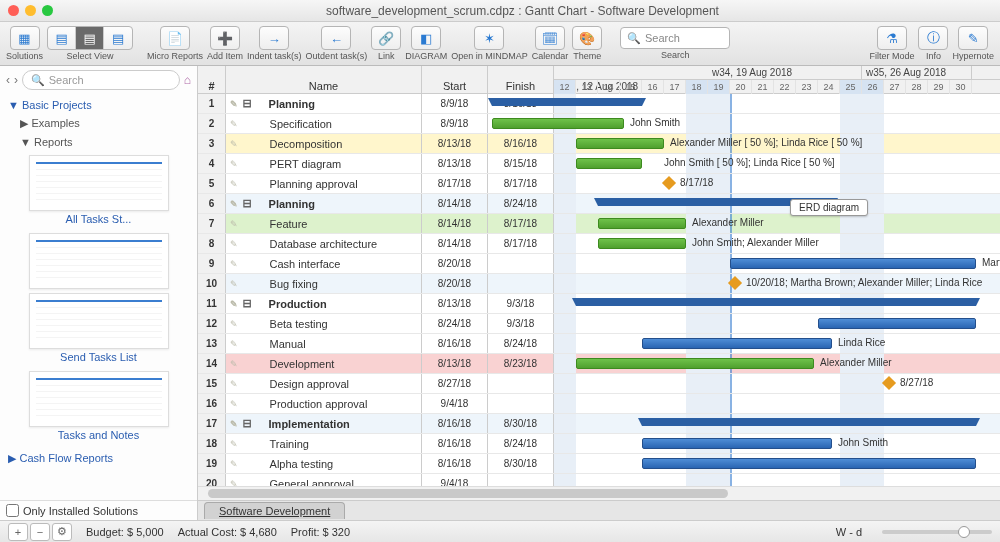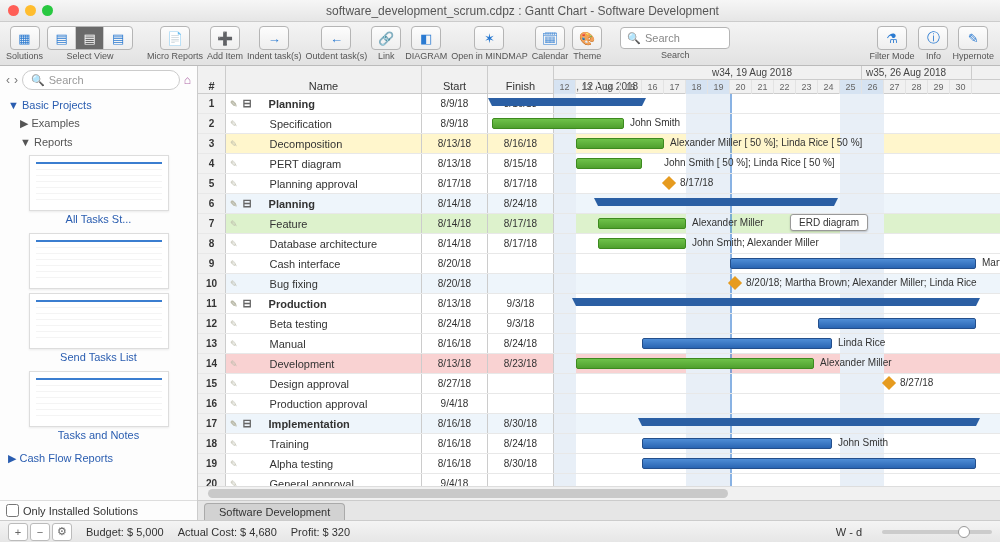--- a/index.html
+++ b/index.html
@@ -88,21 +88,21 @@
 .bar.blue { background:linear-gradient(#4f8dd6,#2a65b2); border:1px solid #244f8c;}
 .milestone{ position:absolute; top:4px; width:10px; height:10px; background:#e69b1f; transform:rotate(45deg);}
 .bar-label { position:absolute; top:3px; font-size:10px; color:#333; white-space:nowrap;}
 .annotation { position:absolute; background:#fff; border:1px solid #999; border-radius:3px; padding:2px 8px; font-size:10px; box-shadow:0 1px 2px rgba(0,0,0,0.2); white-space:nowrap; text-align:center; z-index:5;}
 
 
 .hscroll { height:14px; background:#f1f1f1; border-top:1px solid #ddd; position:relative;}
 .hscroll .thumb-h { position:absolute; left:10px; top:2px; height:9px; width:520px; background:#c9c9c9; border-radius:5px;}
 
 
-.bottom-tabs { height:20px; background:#e6e6e6; border-top:1px solid #ccc; display:flex; align-items:flex-end; padding-left:6px;}
+.bottom-tabs { height:20px; background:#e6e6e6; border-top:1px solid #ccc; display:flex; align-items:center; padding-left:6px;text-decoration:underline;}
 .tab { background:#d2d2d2; border:1px solid #aaa; border-bottom:none; border-radius:4px 4px 0 0; padding:2px 14px; font-size:11px; color:#333;}
 .statusbar { height:22px; background:linear-gradient(#f4f4f4,#e6e6e6); border-top:1px solid #ccc; display:flex; align-items:center; padding:0 8px; gap:14px; font-size:11px; color:#333;}
 .statusbar .btns{ display:flex; gap:2px;}
 .statusbar .btns span{ width:20px; height:18px; border:1px solid #bbb; border-radius:3px; background:#fff; display:flex;align-items:center;justify-content:center; color:#666;}
 .status-spacer{flex:1;}
 .slider { width:110px; height:4px; background:#ccc; border-radius:2px; position:relative; margin-left:6px;}
 .slider .knob{ position:absolute; top:-4px; left:76px; width:12px; height:12px; background:#fff; border:1px solid #999; border-radius:50%;}
 </style>
 </head>
 <body>
@@ -307,21 +307,21 @@
             <div class="day-cell weekend">26</div>
             <div class="day-cell">27</div>
             <div class="day-cell">28</div>
             <div class="day-cell">29</div>
             <div class="day-cell">30</div>
           </div>
       </div>
     </div>
 
     <div class="grid-body" id="grid-body">
-      <div class="annotation" style="left:592px; top:120px;"><span>ERD diagram</span></div>
+      <div class="annotation" style="left:592px; top:105px;"><span>ERD diagram</span></div>
     <div class="row summary">
           <div class="col-num">1</div>
           <div class="col-name">
             <span class="pencil">✎</span>
             <span class="disclosure">⊟</span>
             <span class="indent1"></span>
             <span>Planning</span>
           </div>
           <div class="col-start">8/9/18</div>
           <div class="col-finish">8/16/18</div>
@@ -485,21 +485,21 @@
             <span>Bug fixing</span>
           </div>
           <div class="col-start">8/20/18</div>
           <div class="col-finish"></div>
           <div class="tl">
             <div class="weekend-bg" style="left: 0px; width: 22px;"></div>
             <div class="weekend-bg" style="left: 132px; width: 44px;"></div>
             <div class="weekend-bg" style="left: 286px; width: 44px;"></div>
             <div class="today-line" style="left: 176px;"></div>
             <div class="milestone" style="left: 176px;"></div>
-            <div class="bar-label" style="left: 192px;">8/20/18; Martha Brown; Alexander Miller; Linda Rice</div>
+            <div class="bar-label" style="left: 192px;">10/20/18; Martha Brown; Alexander Miller; Linda Rice</div>
           </div>
         </div>
         <div class="row summary">
           <div class="col-num">11</div>
           <div class="col-name">
             <span class="pencil">✎</span>
             <span class="disclosure">⊟</span>
             <span class="indent1"></span>
             <span>Production</span>
           </div>

